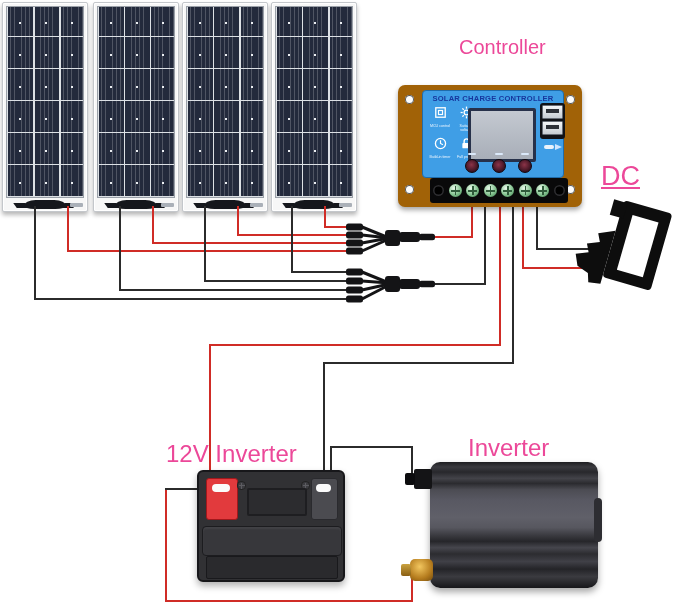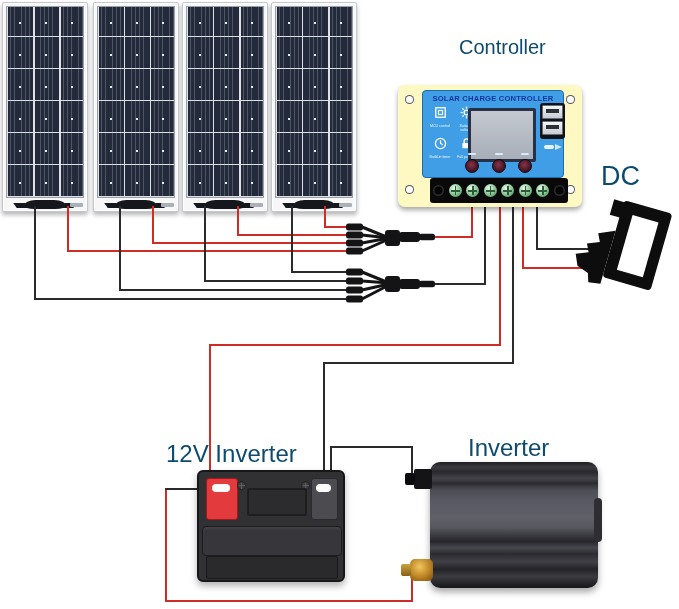--- a/index.html
+++ b/index.html
@@ -37,33 +37,33 @@
     content:"";position:absolute;top:3px;width:12px;height:5px;background:#15171c;
   }
   .jbox::before{left:-9px;transform:skewX(35deg);}
   .jbox::after{right:-9px;transform:skewX(-35deg);}
   .jlabel{
     position:absolute;bottom:4px;right:4px;width:13px;height:4px;
     background:#aab0b8;border-radius:1px;
   }
 
   
-  .biglabel{position:absolute;color:#0c4a6e;z-index:5;white-space:pre;}
+  .biglabel{position:absolute;color:#ec4899;z-index:5;white-space:pre;}
   #lbl-controller{left:459px;top:36px;font-size:20px;}
-  #lbl-dc{left:601px;top:161px;font-size:27px;}
+  #lbl-dc{left:601px;top:161px;font-size:27px;text-decoration:underline;}
   #lbl-battery{left:166px;top:440px;font-size:24px;z-index:1;}
   #lbl-inverter{left:468px;top:434px;font-size:24px;text-align:right;}
 
   
   #wires{position:absolute;left:0;top:0;z-index:2;pointer-events:none;}
 
   
   .controller{
     position:absolute;left:398px;top:85px;width:184px;height:122px;
-    background:#fef9c3;border-radius:7px;z-index:3;
+    background:#a16207;border-radius:7px;z-index:3;
     box-shadow:0 3px 5px rgba(0,0,0,.35);
   }
   .hole{position:absolute;width:9px;height:9px;border-radius:50%;background:#fdfdfd;box-shadow:inset 0 0 0 1px #555;}
   .face{
     position:absolute;left:24px;top:5px;width:140px;height:86px;
     background:#3f9ee6;border:1px solid #1f6cab;border-radius:4px;
   }
   .face-title{
     text-align:center;font-size:7.6px;font-weight:bold;color:#17379e;
     padding-top:3px;letter-spacing:.2px;

